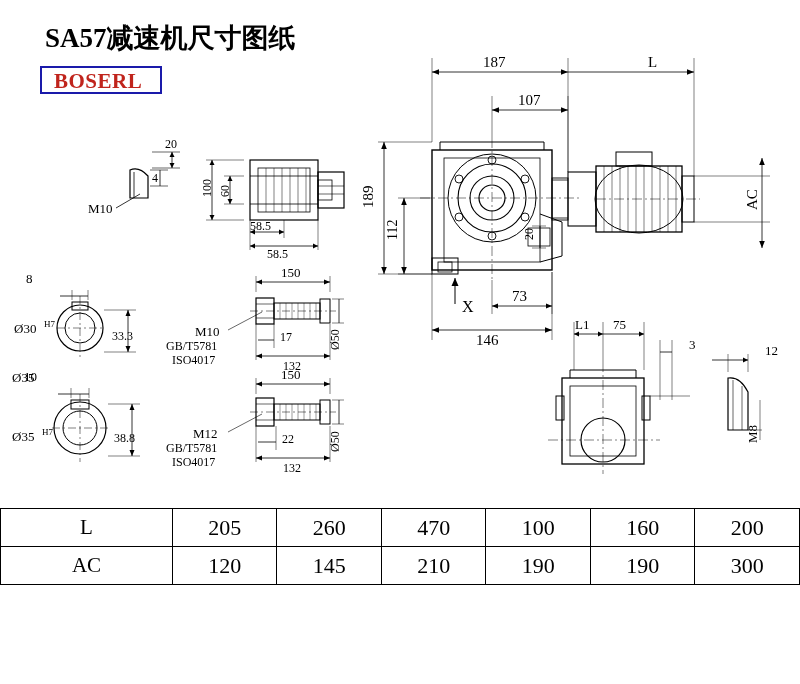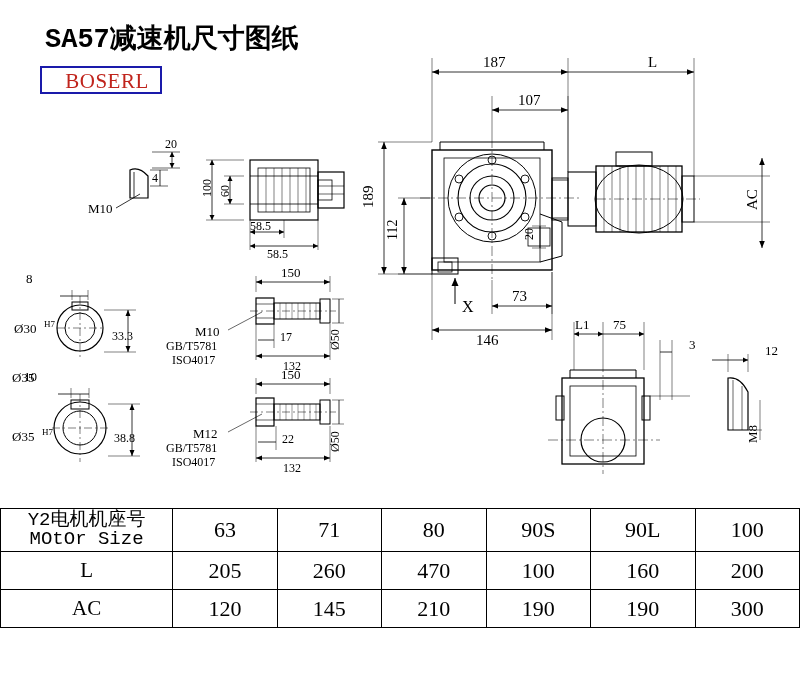--- a/index.html
+++ b/index.html
@@ -34,28 +34,27 @@
     position: absolute;
     left: 40px;
     top: 66px;
     width: 122px;
     height: 28px;
     border: 2px solid #1a1aaa;
     box-sizing: border-box;
   }
   .logo-text {
     position: absolute;
-    left: 4px;
+    left: 12px;
     top: 0;
     width: 122px;
     height: 28px;
     line-height: 26px;
-    text-align: center;
     font-family: "Liberation Serif", serif;
-    font-weight: normal;
+    font-weight: bold;
     font-size: 21px;
     color: #c0241c;
     letter-spacing: 0.5px;
   }
   svg.draw {
     position: absolute;
     left: 0; top: 0;
     width: 800px; height: 684px;
   }
   
@@ -80,21 +79,21 @@
   }
   .spec-table td.rowhead.two-line {
     line-height: 1.0;
     font-size: 19px;
     padding: 2px 0;
   }
   .spec-table td.datacell {
     width: 104px;
   }
   .cjk {
-    font-family: Liberation Mono, monospace;
+    font-family: Liberation Serif, serif;
   }
 </style>
 </head>
 <body>
 
 <div id="root">
 
   <div class="title cjk">SA57减速机尺寸图纸</div>
 
   <div class="logo-box">
@@ -447,32 +446,20 @@
       <text x="575" y="329" font-size="13">L1</text>
       <text x="613" y="329" font-size="13">75</text>
       <text x="689" y="349" font-size="13">3</text>
       <text x="765" y="355" font-size="13">12</text>
       <text x="757" y="443" font-size="13" transform="rotate(-90 757 443)">M8</text>
     </g>
   </svg>
 
   <table class="spec-table">
     <tbody>
-        <tr>
-      <td class="rowhead two-line cjk">
-        <div>Y2电机机座号</div>
-        <div>MOtOr Size</div>
-      </td>
-      <td class="datacell">63</td>
-      <td class="datacell">71</td>
-      <td class="datacell">80</td>
-      <td class="datacell">90S</td>
-      <td class="datacell">90L</td>
-      <td class="datacell">100</td>
-    </tr>
     <tr>
       <td class="rowhead">L</td>
       <td class="datacell">205</td>
       <td class="datacell">260</td>
       <td class="datacell">470</td>
       <td class="datacell">100</td>
       <td class="datacell">160</td>
       <td class="datacell">200</td>
     </tr>
     <tr>

